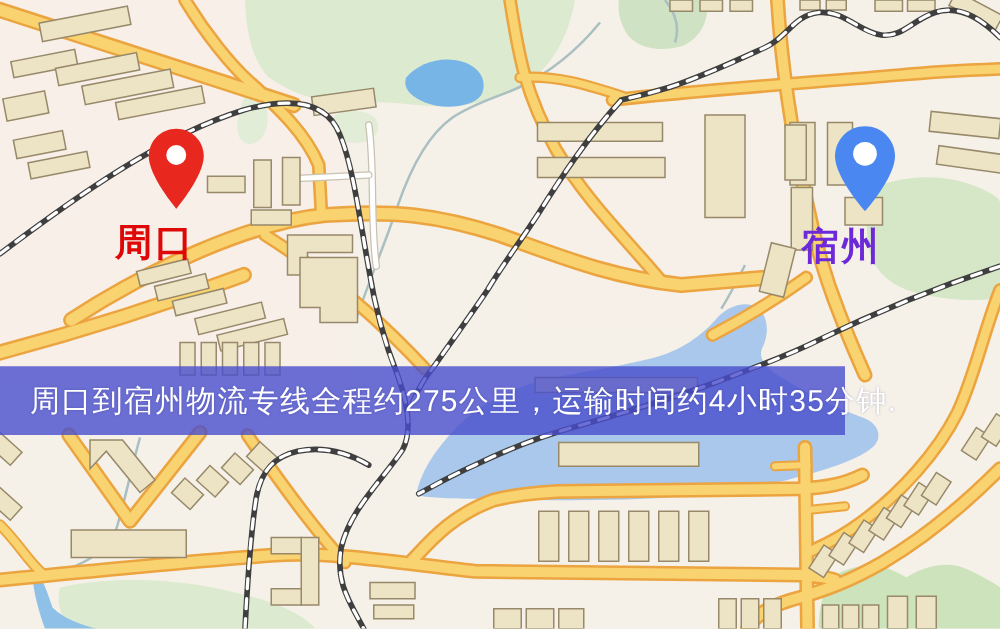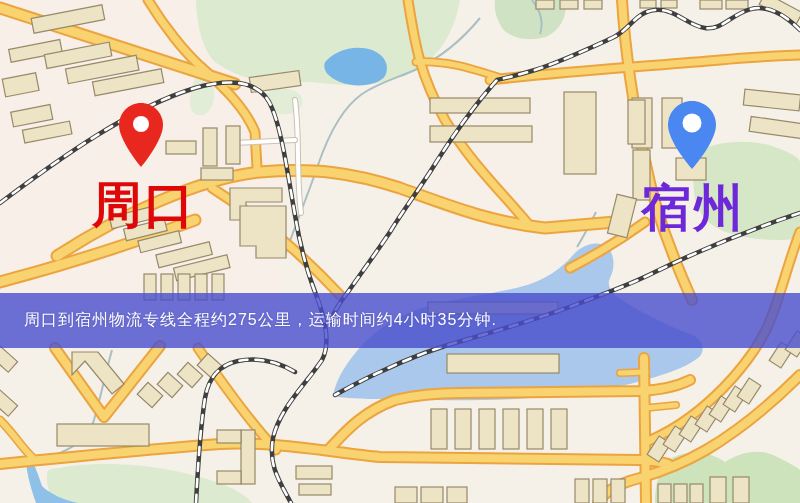--- a/index.html
+++ b/index.html
@@ -5,31 +5,31 @@
   html,body{margin:0;padding:0;background:#e8e8e8;}
   #stage{
     position:relative;width:800px;height:503px;overflow:hidden;
     font-family:"Liberation Sans", sans-serif;
     background:#f6f1e8;
   }
   #map-svg{position:absolute;left:0;top:0;width:800px;height:503px;display:block;}
   .marker{position:absolute;pointer-events:none;}
   .marker svg{display:block;}
   .marker-label{
-    position:absolute;font-weight:bold;font-size:50px;line-height:1;
+    position:absolute;font-weight:bold;font-size:30px;line-height:1;
     letter-spacing:2px;white-space:nowrap;
     font-family:"Liberation Sans", sans-serif;
   }
   #origin-label{left:92px;top:180px;color:#de0808;}
   #dest-label{left:641px;top:183px;color:#6d28d9;}
   #route-banner{
-    position:absolute;left:0;top:293px;width:800px;height:55px;
+    position:absolute;left:0;top:293px;width:676px;height:55px;
     background:rgba(72,78,205,0.80);
     color:#ffffff;display:flex;align-items:center;
-    font-size:16px;letter-spacing:1px;padding-left:24px;box-sizing:border-box;
+    font-size:24px;letter-spacing:1px;padding-left:24px;box-sizing:border-box;
     text-shadow:0 0 2px rgba(40,40,120,0.35);
     white-space:nowrap;
   }
 </style>
 </head>
 <body>
 
 <div id="stage">
 
   <svg id="map-svg" viewBox="0 0 800 503" xmlns="http://www.w3.org/2000/svg">

